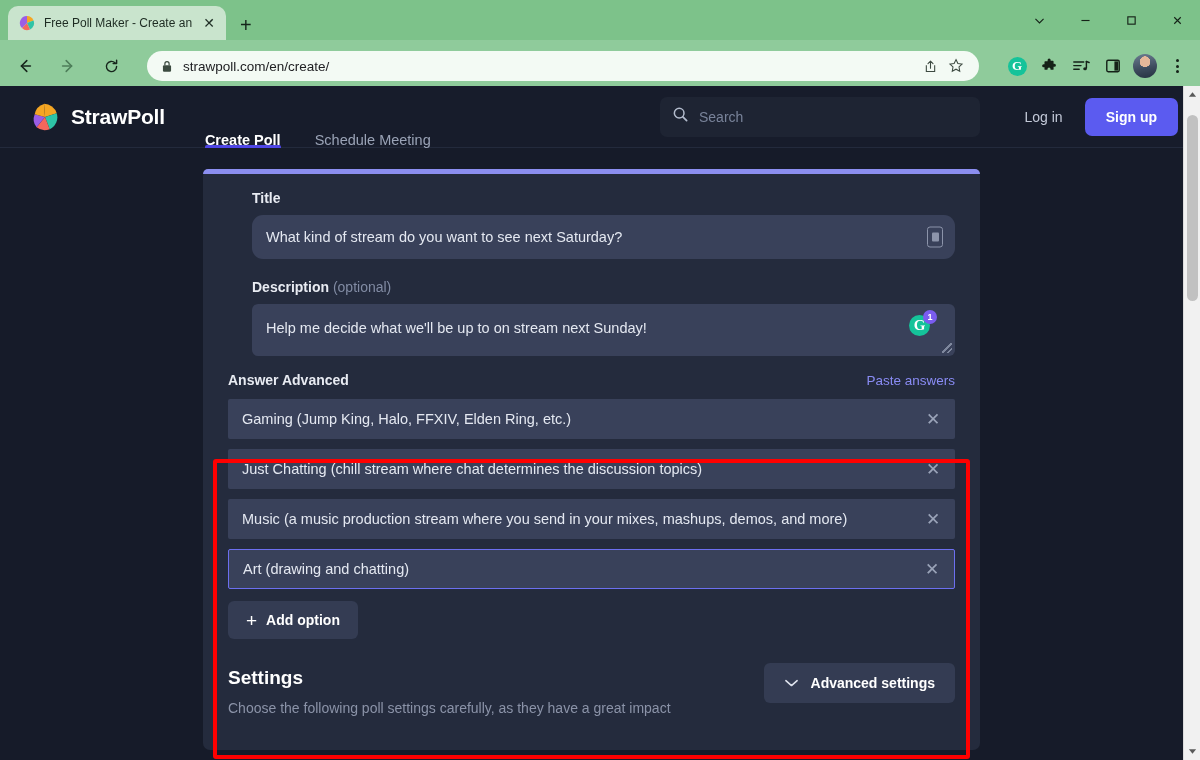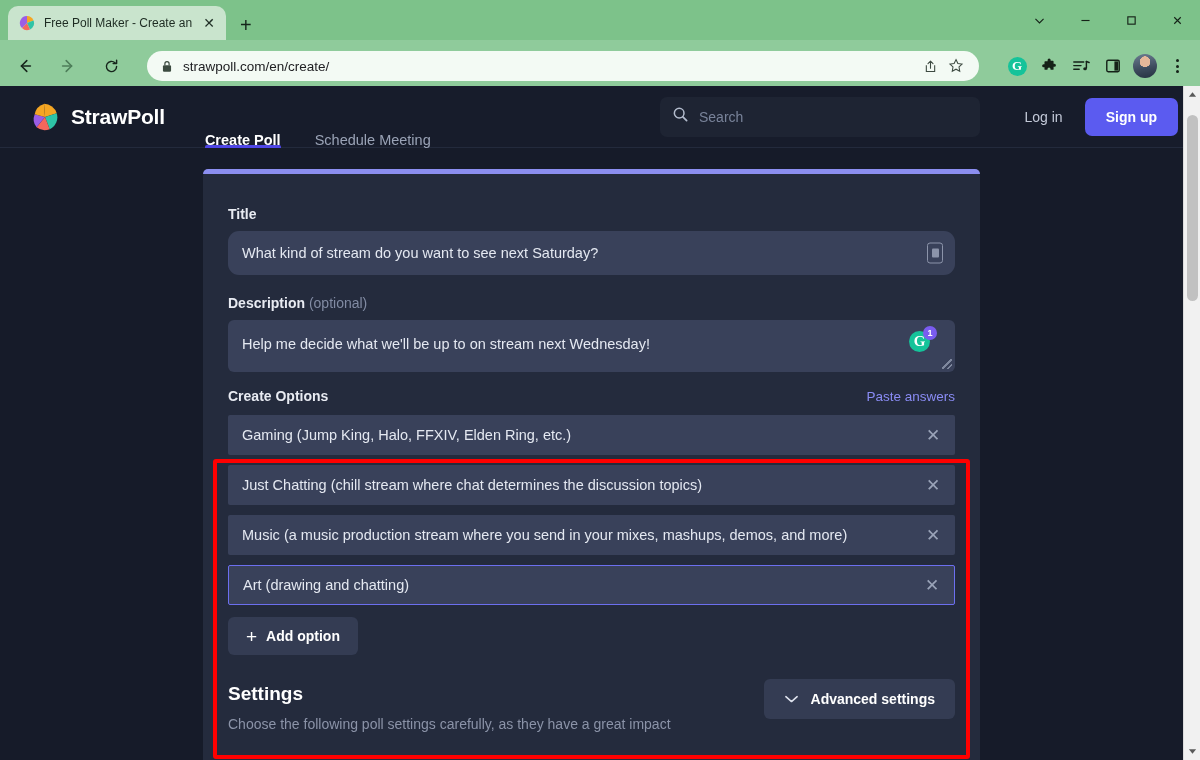--- a/index.html
+++ b/index.html
@@ -116,21 +116,21 @@
     font-family: "Liberation Sans", sans-serif;
   }
 
   
   .card {
     position: absolute; left: 203px; top: 83px; width: 777px;
     background: #242b3d; border-radius: 7px; padding: 0 0 30px 0;
     overflow: visible;
   }
   .card-accent { height: 5px; background: #8b8ef0; border-radius: 7px 7px 0 0; }
-  .card-body { padding: 32px 25px 0 25px; }
+  .card-body { padding: 16px 25px 0 25px; margin-left: 24px; }
 
   .field-label {
     font-size: 14px; font-weight: bold; color: #e8ebf2; margin-bottom: 9px;
   }
   .optional { font-weight: normal; color: #818ba3; }
 
   .input-row {
     position: relative; background: #39415a; border-radius: 11px;
     height: 44px; display: flex; align-items: center; padding: 0 14px;
     margin-bottom: 20px;
@@ -399,32 +399,32 @@
           <span class="title-icon-btn">
               <i></i>
             </span>
         </div>
 
         <div class="field-label">
           <span>Description</span>
           <span class="optional">(optional)</span>
         </div>
         <div class="textarea-box">
-          <span class="val">Help me decide what we'll be up to on stream next Wednesday!</span>
+          <span class="val">Help me decide what we'll be up to on stream next Sunday!</span>
           <span class="gram-badge">
             <span class="gram-circle">G</span>
             <span class="gram-count">1</span>
           </span>
           <span class="resize-grip"></span>
         </div>
       </div>
 
       <div class="answers-section">
         <div class="answers-head">
-          <span class="answers-title">Create Options</span>
+          <span class="answers-title">Answer Advanced</span>
           <span class="paste-link">Paste answers</span>
         </div>
 
         <div class="opt-row">
           <span class="val">Gaming (Jump King, Halo, FFXIV, Elden Ring, etc.)</span>
           <span class="opt-x">✕</span>
         </div>
         <div class="opt-row">
           <span class="val">Just Chatting (chill stream where chat determines the discussion topics)</span>
           <span class="opt-x">✕</span>

